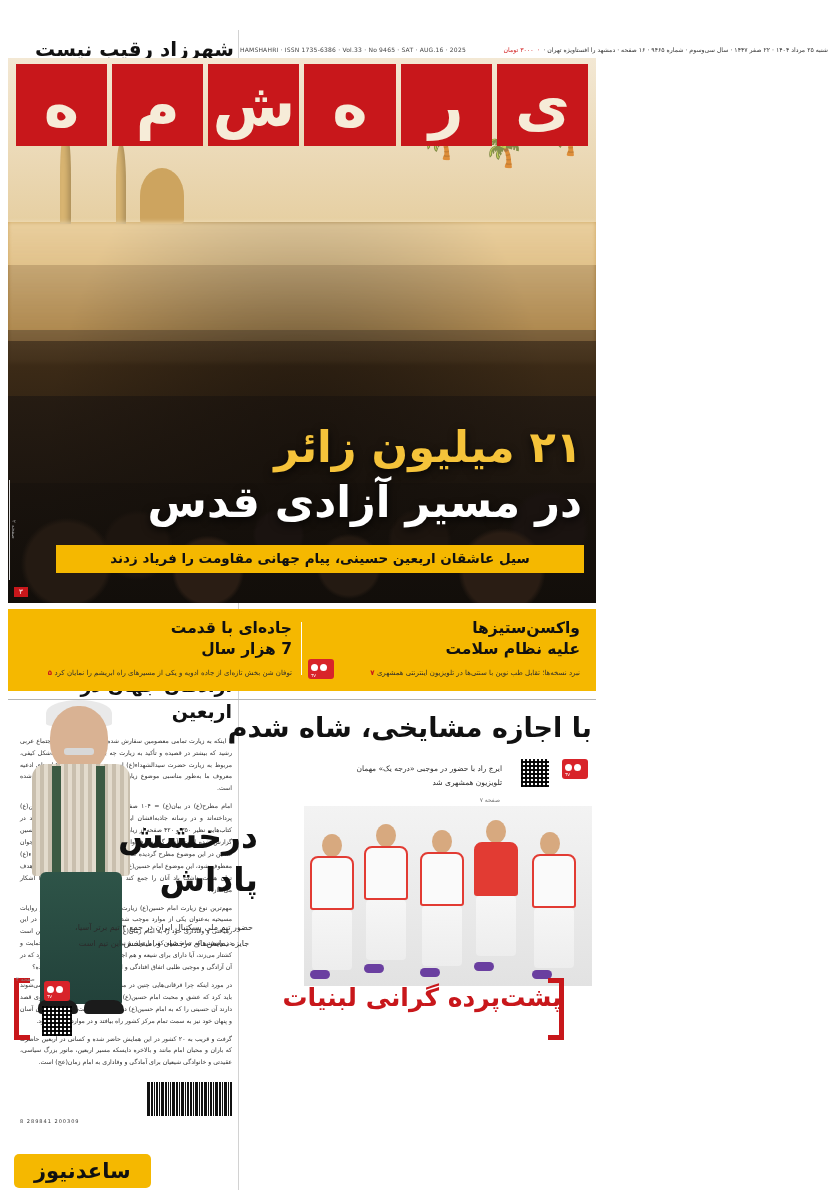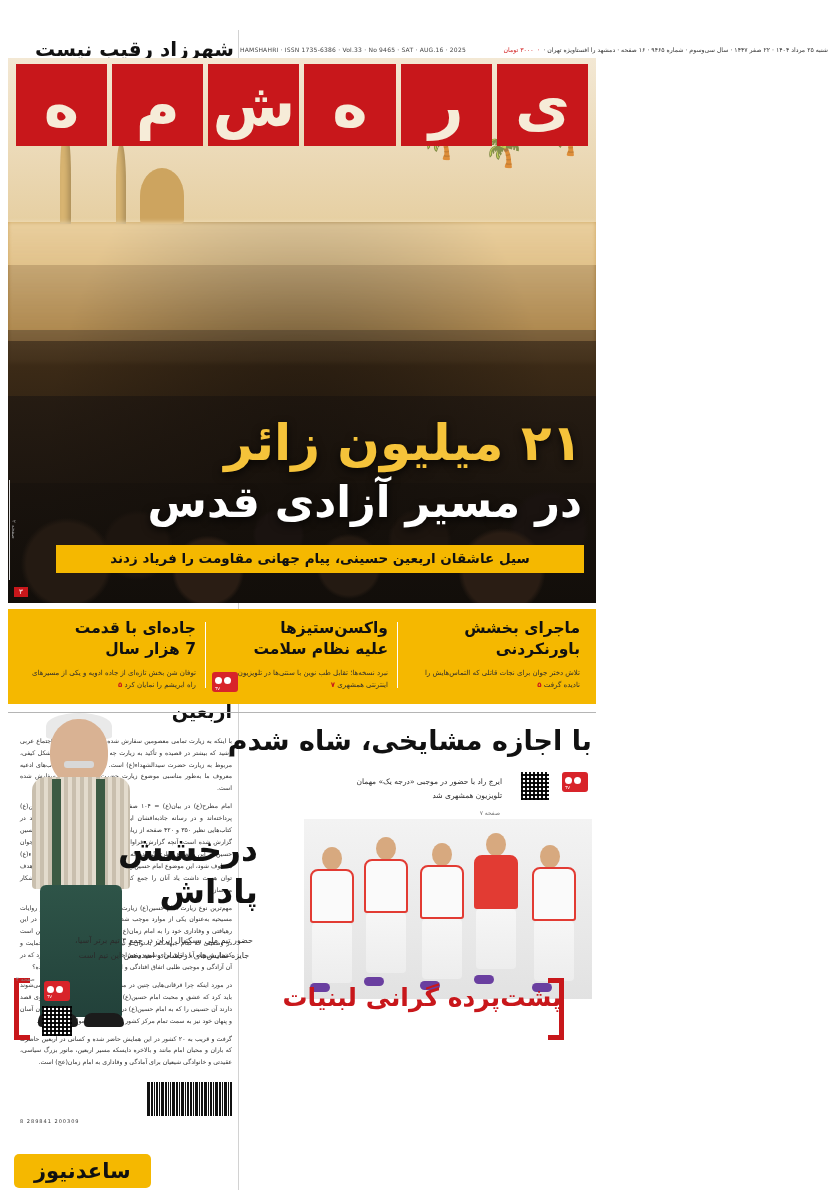--- a/index.html
+++ b/index.html
@@ -177,21 +177,21 @@
   }
   .mast-cell{ flex:1; background:#c8171b; position:relative; }
   .mast-cell span{
     position:absolute; inset:0; display:flex; align-items:center; justify-content:center;
     color:#f6ecd8; font-size:60px; font-weight:bold; line-height:1;
   }
   .hero-head{
     position:absolute; right:14px; bottom:74px; width:470px; text-align:right;
     direction:rtl; font-weight:bold; line-height:1.2;
   }
-  .hh1{ display:block; font-size:50px; color:#f5c33a; text-shadow:0 3px 8px rgba(0,0,0,.75); }
+  .hh1{ display:block; font-size:43px; color:#f5c33a; text-shadow:0 3px 8px rgba(0,0,0,.75); }
   .hh2{ display:block; font-size:43px; color:#fff; text-shadow:0 3px 8px rgba(0,0,0,.75); margin-top:4px;}
   .hero-cap{
     position:absolute; right:12px; left:48px; bottom:30px; background:#f5b800;
     color:#111; font-weight:bold; font-size:13.5px; text-align:center; direction:rtl;
     padding:5px 8px; line-height:1.3;
   }
   .hero-pg{ position:absolute; left:6px; bottom:6px; background:#c8171b; color:#fff;
     font-size:7px; padding:1px 5px; }
 
   
@@ -495,30 +495,20 @@
 
       <div class="hero-head">
         <span class="hh1">۲۱ میلیون زائر</span>
         <span class="hh2">در مسیر آزادی قدس</span>
       </div>
       <div class="hero-cap">سیل عاشقان اربعین حسینی، پیام جهانی مقاومت را فریاد زدند</div>
       <div class="hero-pg">۳</div>
     </div>
 
     <div class="teasers">
-      <div class="teaser">
-        <div class="t-head">
-          <div>ماجرای بخشش</div>
-          <div>باورنکردنی</div>
-        </div>
-        <div class="t-sub">
-          <span>تلاش دختر جوان برای نجات قاتلی که التماس‌هایش را نادیده گرفت</span>
-          <span class="t-pg">۵</span>
-        </div>
-      </div>
 
       <div class="teaser">
         <div class="t-head">
           <div>واکسن‌ستیزها</div>
           <div>علیه نظام سلامت</div>
         </div>
         <div class="t-sub">
           <span>نبرد نسخه‌ها؛ تقابل طب نوین با سنتی‌ها در تلویزیون اینترنتی همشهری</span>
           <span class="t-pg">۷</span>
         </div>

